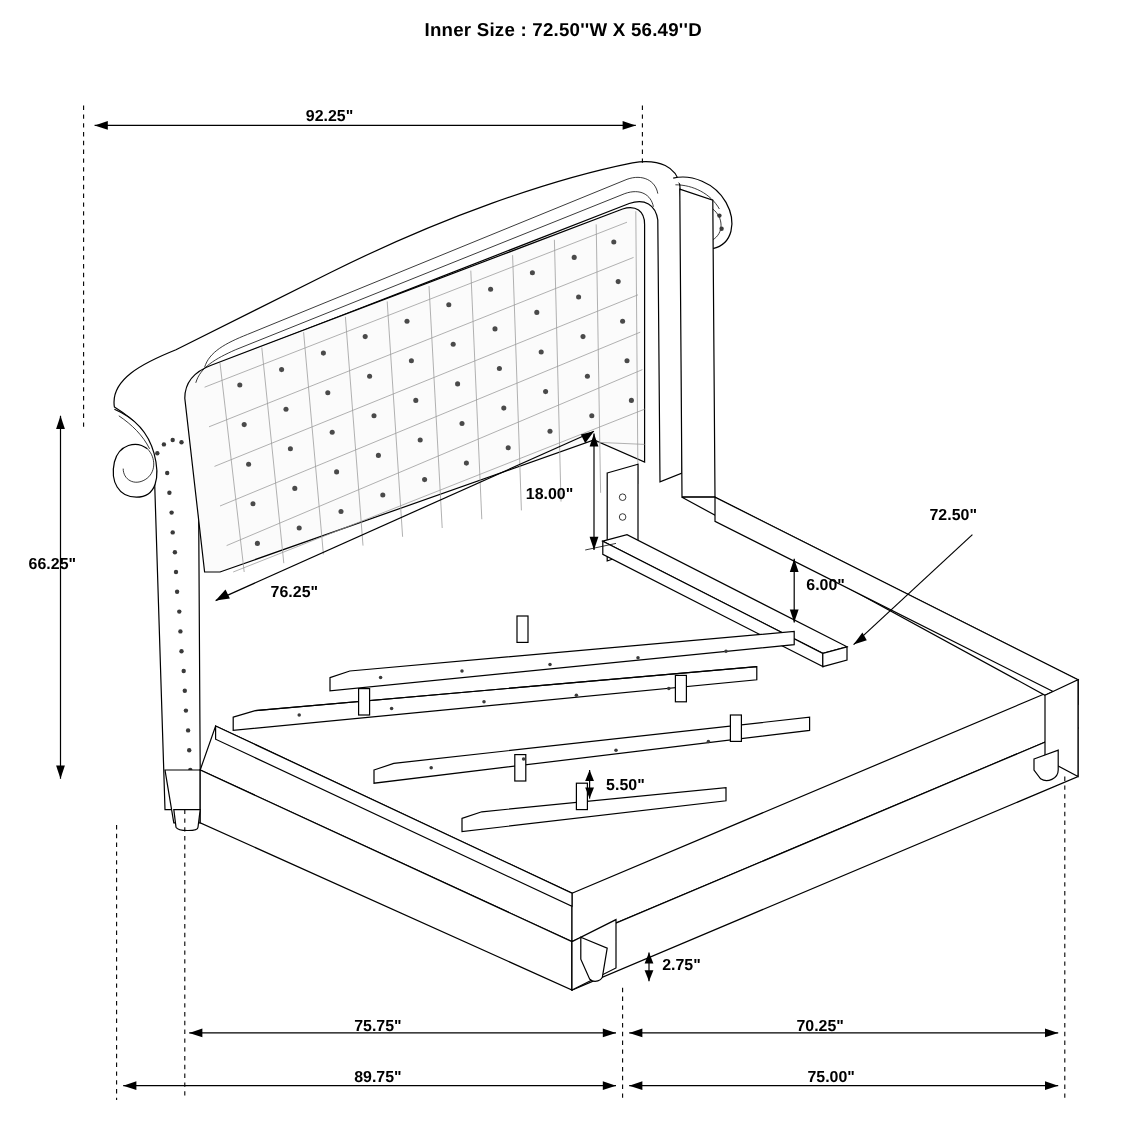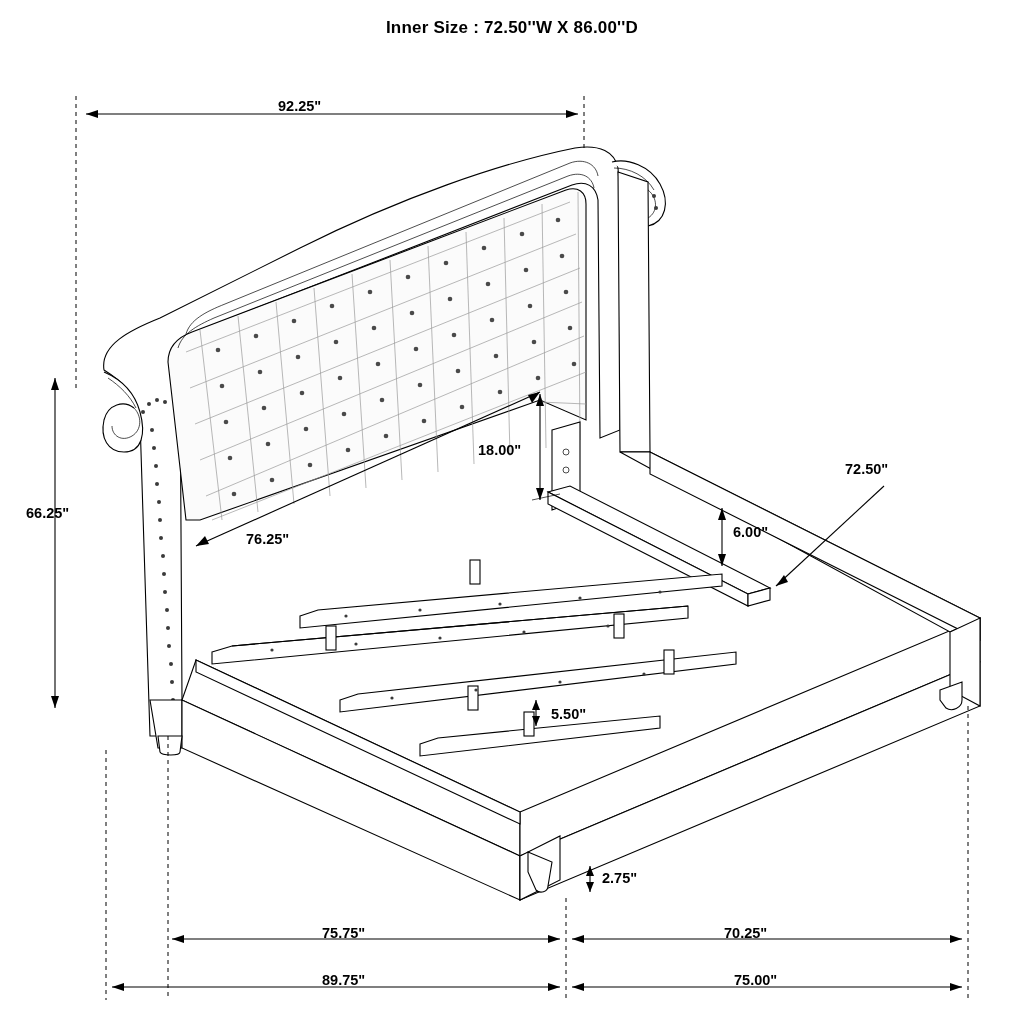--- a/index.html
+++ b/index.html
@@ -83,21 +83,21 @@
     stroke: #000000;
     stroke-width: 1.1;
     fill: none;
   }
 </style>
 </head>
 <body>
 
 <div id="page">
 
-  <div id="title">Inner Size : 72.50''W X 86.00''D</div>
+  <div id="title">Inner Size : 72.50''W X 56.49''D</div>
 
   <svg id="diagram" viewBox="0 0 1024 1024">
 
     <g>
 
       <path class="bedfill-white" d="M104,370 C100,345 130,330 160,318
         L300,248 C400,198 500,163 575,148
         C600,144 615,152 618,168
         L620,200
         L620,430

